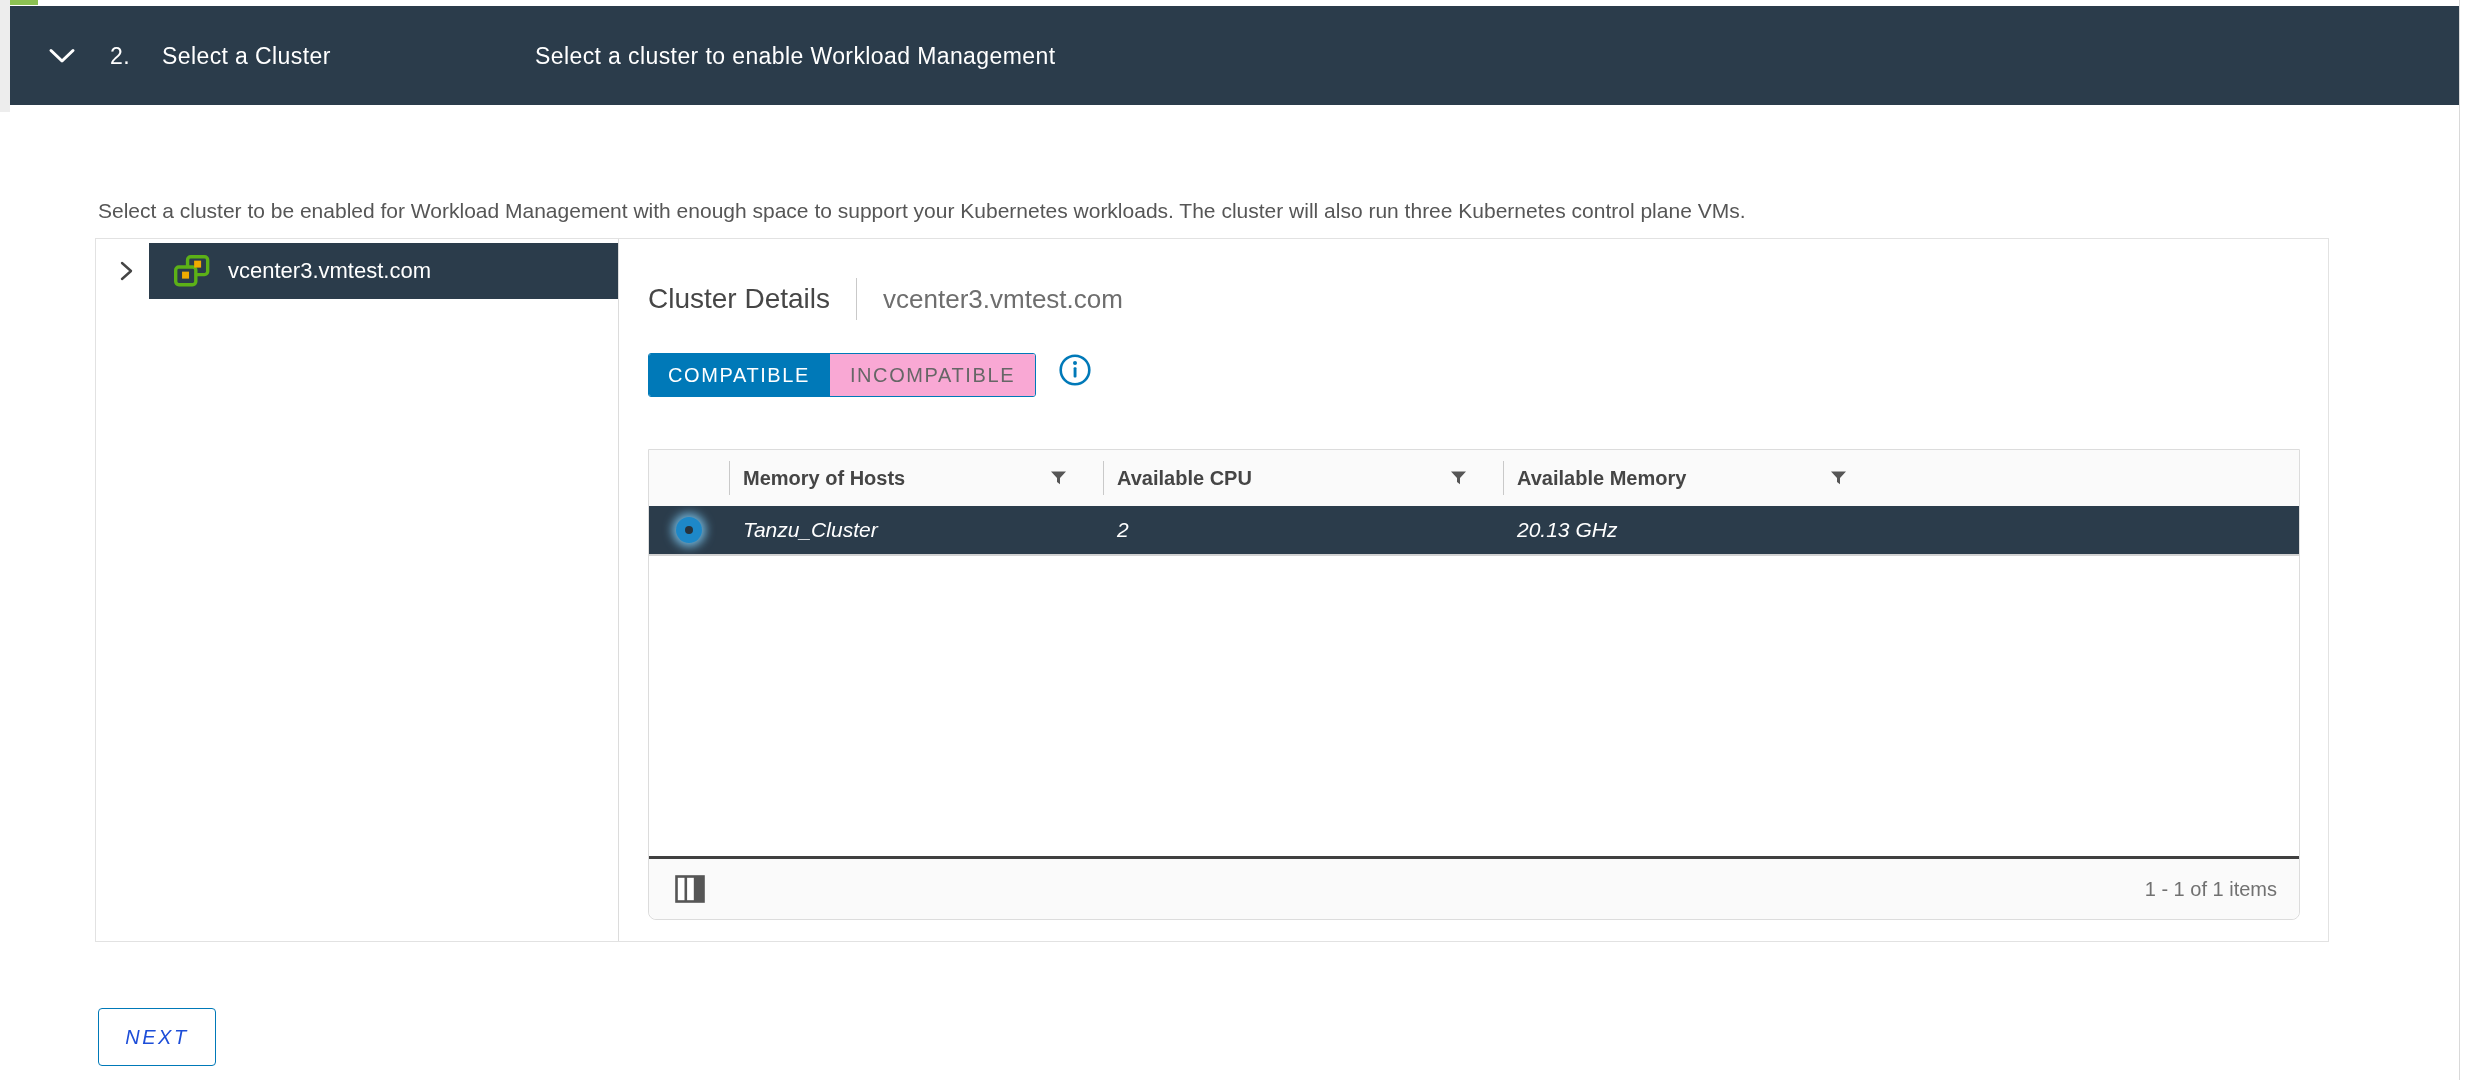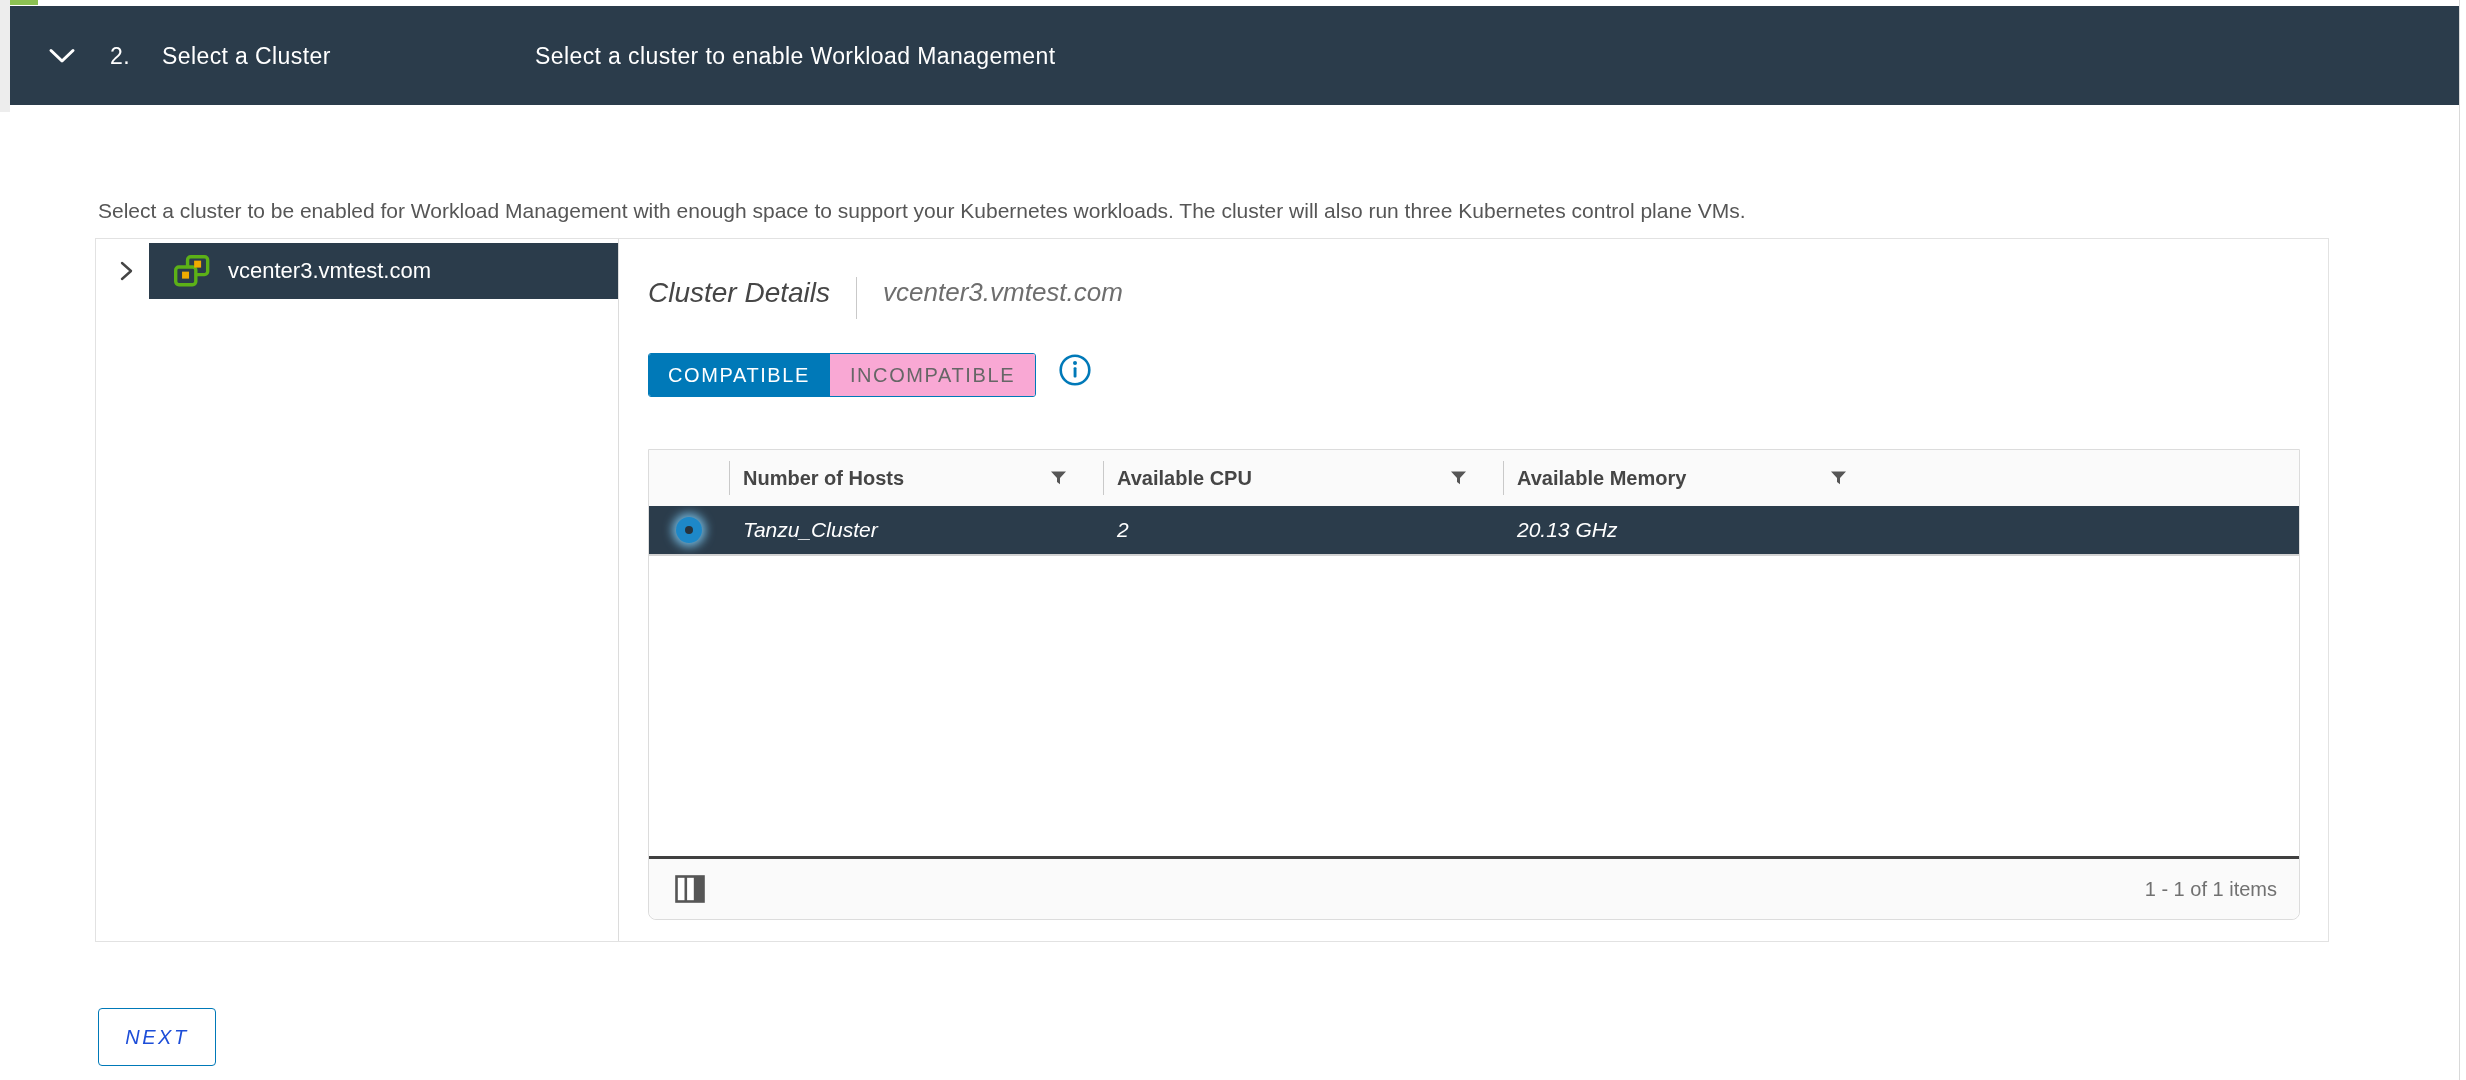--- a/index.html
+++ b/index.html
@@ -25,21 +25,21 @@
   .panel{position:absolute;left:95px;top:238px;width:2234px;height:704px;background:#fff;
          border:1px solid #e2e2e2;box-sizing:border-box;}
 
   .tree-pane{position:absolute;left:0;top:0;bottom:0;width:523px;border-right:1px solid #dcdcdc;box-sizing:border-box;}
   .tree-expander{position:absolute;left:18px;top:20px;width:24px;height:24px;cursor:pointer;display:flex;align-items:center;justify-content:center;}
   .tree-node{position:absolute;left:53px;right:0;top:4px;height:56px;background:#2b3c4b;color:#fff;
              display:flex;align-items:center;gap:18px;padding-left:25px;box-sizing:border-box;
              font-size:22px;cursor:pointer;}
 
   .details{position:absolute;left:524px;right:0;top:0;bottom:0;padding:38px 28px 0 28px;box-sizing:border-box;}
-  .details-title-row{display:flex;align-items:flex-start;height:44px;font-style:italic;}
+  .details-title-row{display:flex;align-items:center;height:44px;}
   .d-title{font-size:28px;color:#464646;}
   .d-sep{width:1px;height:42px;background:#c9c9c9;margin:0 26px;}
   .d-context{font-size:26px;color:#6e6e6e;}
 
   .toggle-row{margin-top:32px;height:46px;display:flex;align-items:flex-start;}
   .toggle-group{display:flex;height:44px;border:1px solid #0079b8;border-radius:3px;overflow:hidden;background:#fff;box-sizing:border-box;}
   .tg-opt{display:flex;align-items:center;justify-content:center;font-size:20px;letter-spacing:1.6px;cursor:pointer;box-sizing:border-box;}
   .tg-opt.sel{width:180px;background:#0079b8;color:#fff;}
   .tg-opt.unsel{width:206px;background:#f9a8d4;color:#666;border-left:1px solid #0079b8;}
   .info-btn{margin-left:22px;display:flex;align-items:center;cursor:pointer;}
@@ -131,21 +131,21 @@
             <circle cx="17" cy="10" r="2" fill="#0079b8"></circle>
           </svg>
         </span>
       </div>
 
       <div class="datagrid">
 
         <div class="dg-header">
           <div class="dg-hcell"></div>
           <div class="dg-hcell">
-            <span>Number of Hosts</span>
+            <span>Memory of Hosts</span>
             <span class="funnel">
               <svg width="17" height="15" viewBox="0 0 17 15">
                   <path d="M1 1h15l-6 6.6v6.2l-3-2.3V7.6z" fill="#565656"></path>
                 </svg>
             </span>
           </div>
           <div class="dg-hcell">
             <span>Available CPU</span>
             <span class="funnel">
               <svg width="17" height="15" viewBox="0 0 17 15">

